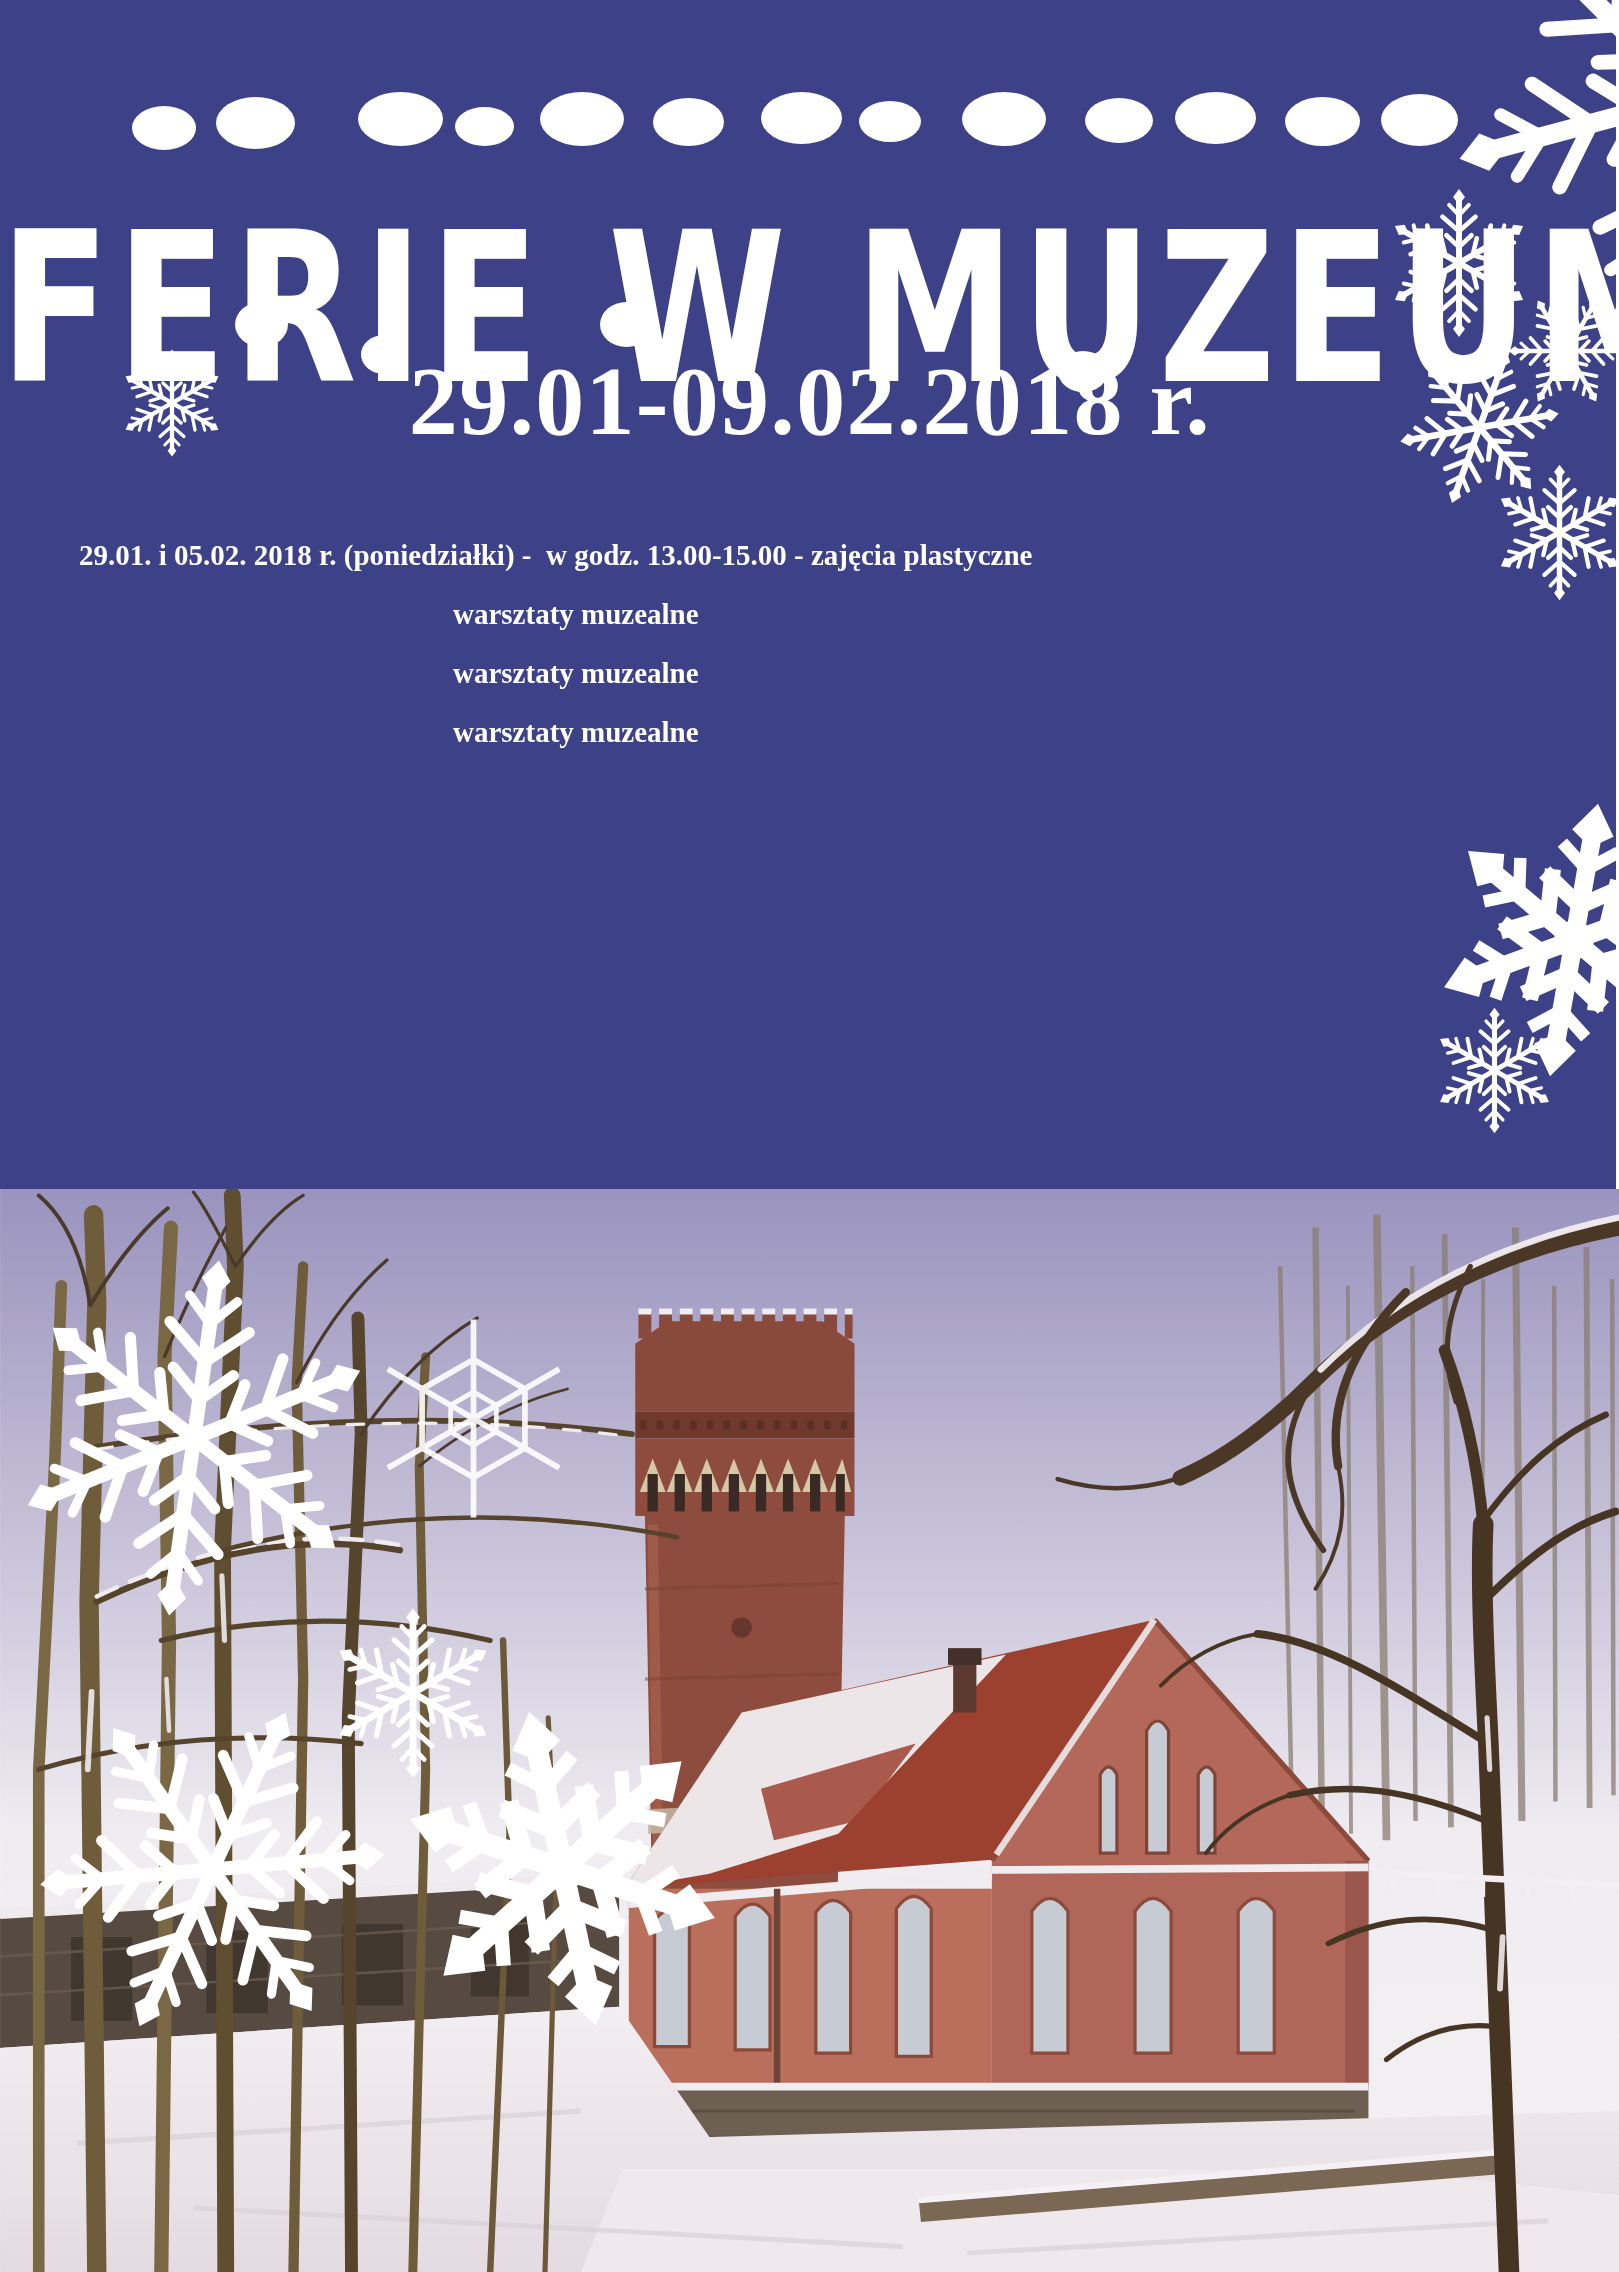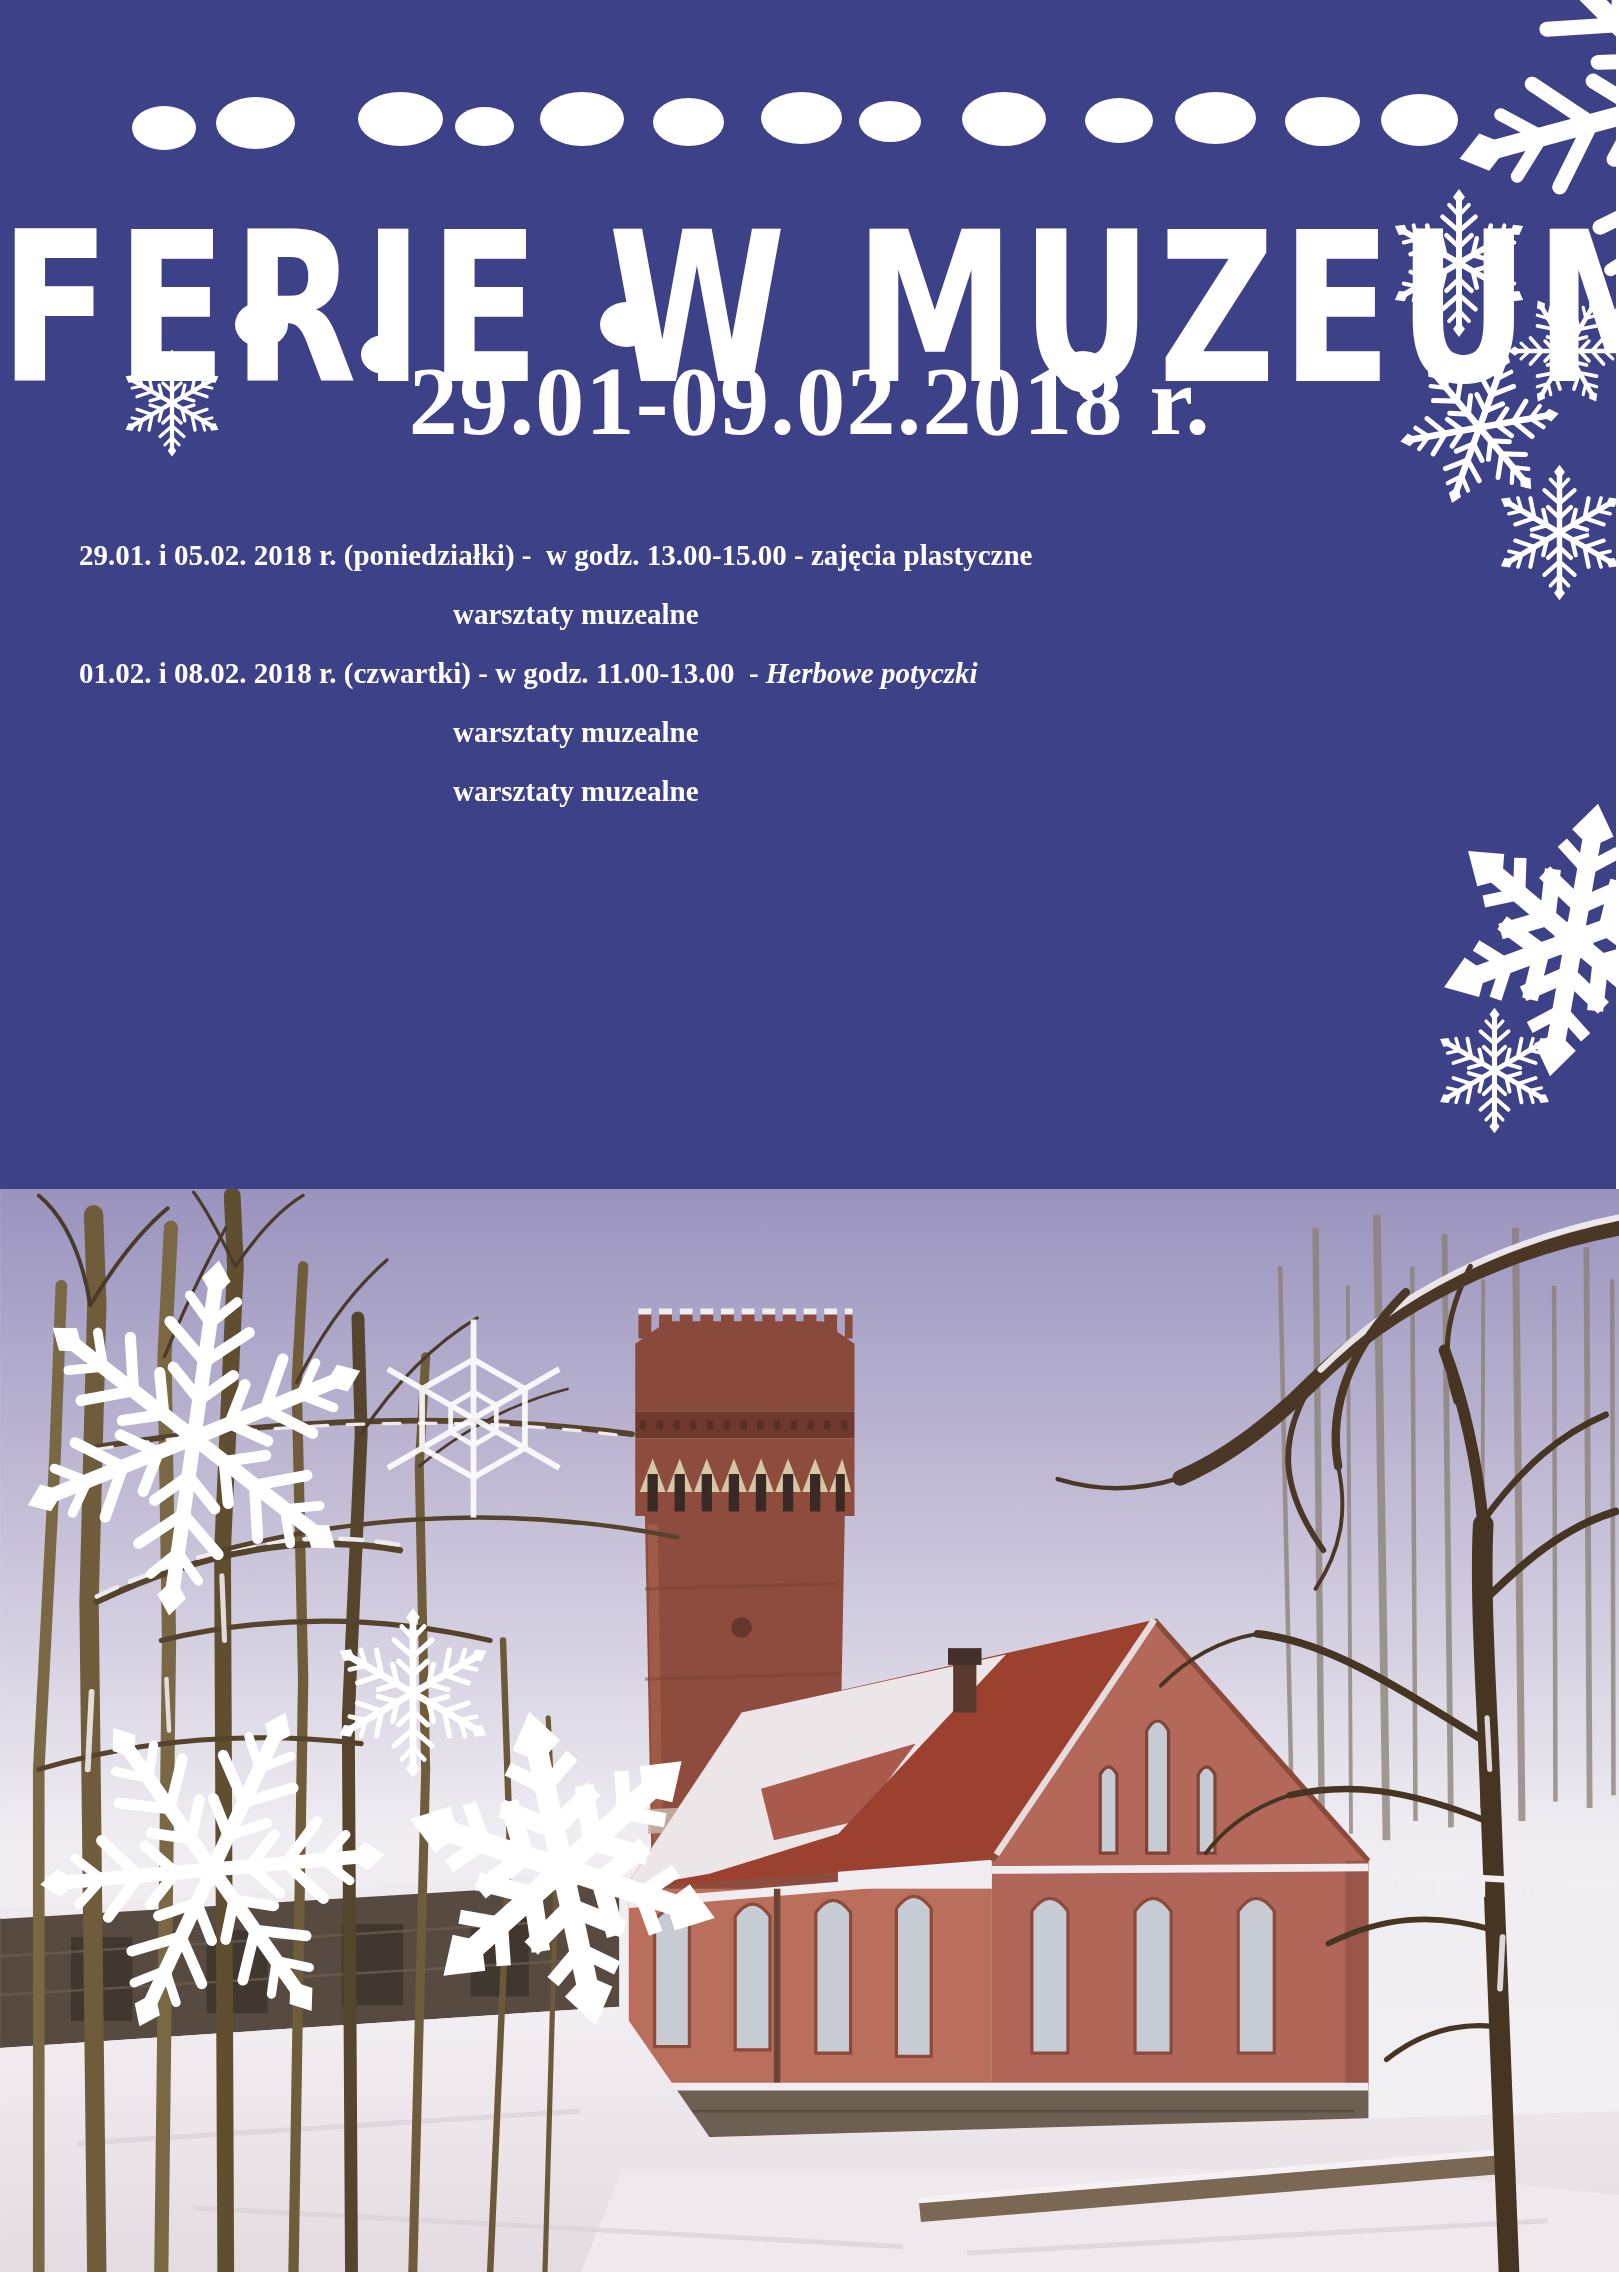--- a/index.html
+++ b/index.html
@@ -107,21 +107,20 @@
     <div class="schedule">
       <div>
         <div class="line"><span>29.01. i 05.02. 2018 r. (poniedziałki) -  w godz. 13.00-15.00 - zajęcia plastyczne</span><em></em></div>
       </div>
       <div>
         <div class="line cont"><span>warsztaty muzealne</span><em></em></div>
       </div>
       <div>
       </div>
       <div>
-        <div class="line"><span>01.02. i 08.02. 2018 r. (czwartki) - w godz. 11.00-13.00  - </span><em>Herbowe potyczki</em></div>
         <div class="line cont"><span>warsztaty muzealne</span><em></em></div>
       </div>
       <div>
         <div class="line cont"><span>warsztaty muzealne</span><em></em></div>
       </div>
     </div>
 
     <div class="edge-strip"></div>
   </div>
 

